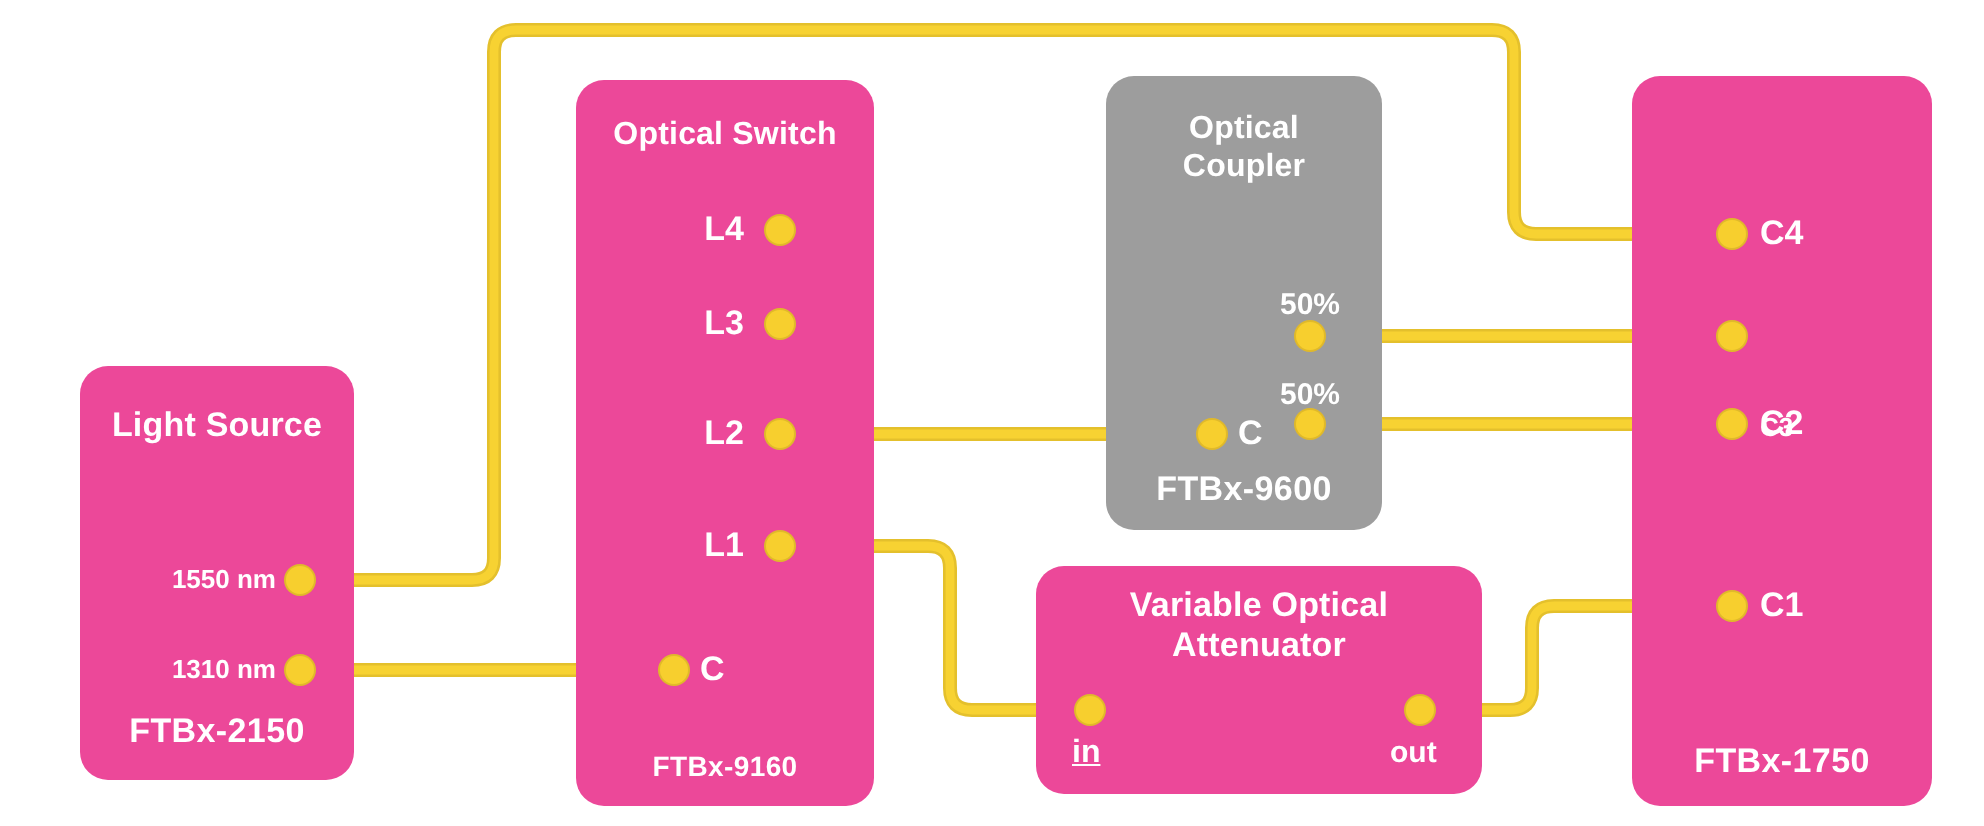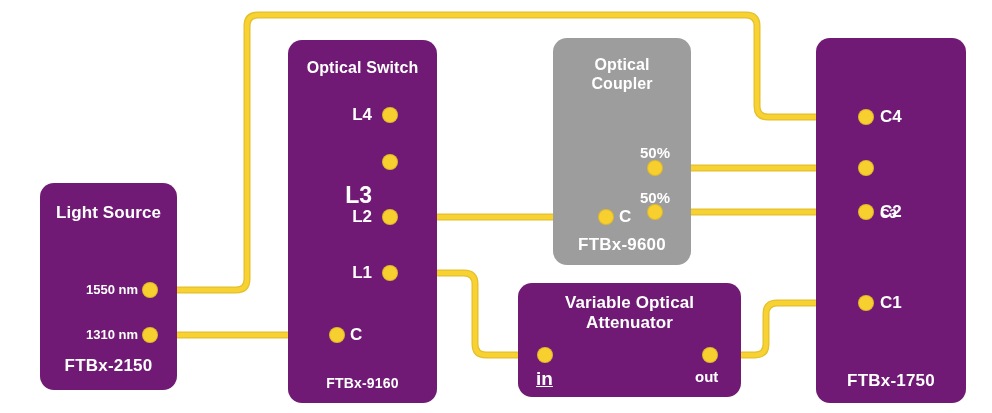--- a/index.html
+++ b/index.html
@@ -23,21 +23,21 @@
     top: 0;
     width: 992px;
     height: 413px;
   }
   .box {
     position: absolute;
     box-sizing: border-box;
     border-radius: 14px;
     color: #ffffff;
   }
-  .box.blue { background: #701a75; }
+  .box.blue { background: #ec4899; }
   .box.gray { background: #9d9d9d; }
   .box-title {
     position: absolute;
     left: 0;
     right: 0;
     text-align: center;
     font-weight: bold;
     line-height: 1.18;
     letter-spacing: 0.1px;
   }
@@ -112,21 +112,21 @@
   <div class="dot" style="left:150px; top:290px;"></div>
   <div class="port-label right-align" style="left:50px; top:327px; width:88px; font-size:13px;">1310 nm</div>
   <div class="dot" style="left:150px; top:335px;"></div>
 
   <div class="box blue" style="left:288px; top:40px; width:149px; height:363px;">
     <div class="box-title" style="top:19px; font-size:16px;">Optical Switch</div>
     <div class="box-model" style="bottom:12px; font-size:14px;">FTBx-9160</div>
   </div>
   <div class="port-label right-align" style="left:320px; top:105px; width:52px; font-size:17px;">L4</div>
   <div class="dot" style="left:390px; top:115px;"></div>
-  <div class="port-label right-align" style="left:320px; top:152px; width:52px; font-size:23px;margin-top:30px;">L3</div>
+  <div class="port-label right-align" style="left:320px; top:152px; width:52px; font-size:17px;">L3</div>
   <div class="dot" style="left:390px; top:162px;"></div>
   <div class="port-label right-align" style="left:320px; top:207px; width:52px; font-size:17px;">L2</div>
   <div class="dot" style="left:390px; top:217px;"></div>
   <div class="port-label right-align" style="left:320px; top:263px; width:52px; font-size:17px;">L1</div>
   <div class="dot" style="left:390px; top:273px;"></div>
   <div class="port-label" style="left:350px; top:325px; font-size:17px;">C</div>
   <div class="dot" style="left:337px; top:335px;"></div>
 
   <div class="box gray" style="left:553px; top:38px; width:138px; height:227px;">
     <div class="box-title" style="top:18px; font-size:16px;">
@@ -142,21 +142,21 @@
   <div class="port-label" style="left:619px; top:207px; font-size:17px;">C</div>
   <div class="dot" style="left:606px; top:217px;"></div>
 
   <div class="box blue" style="left:518px; top:283px; width:223px; height:114px;">
     <div class="box-title" style="top:10px; font-size:17px;">
       <span>Variable Optical</span><br>
       <span>Attenuator</span>
     </div>
   </div>
   <div class="dot" style="left:545px; top:355px;"></div>
-  <div class="port-label" style="left:536px; top:368px; font-size:19px;text-decoration:underline;">in</div>
+  <div class="port-label" style="left:536px; top:368px; font-size:16px;text-decoration:underline;">in</div>
   <div class="dot" style="left:710px; top:355px;"></div>
   <div class="port-label" style="left:695px; top:368px; font-size:15px;">out</div>
 
   <div class="box blue" style="left:816px; top:38px; width:150px; height:365px;">
     <div class="box-model" style="bottom:12px; font-size:17px;">FTBx-1750</div>
   </div>
   <div class="dot" style="left:866px; top:117px;"></div>
   <div class="port-label" style="left:880px; top:107px; font-size:17px;">C4</div>
   <div class="dot" style="left:866px; top:168px;"></div>
   <div class="port-label" style="left:880px; top:158px; font-size:13px;margin-top:48px;">C3</div>

